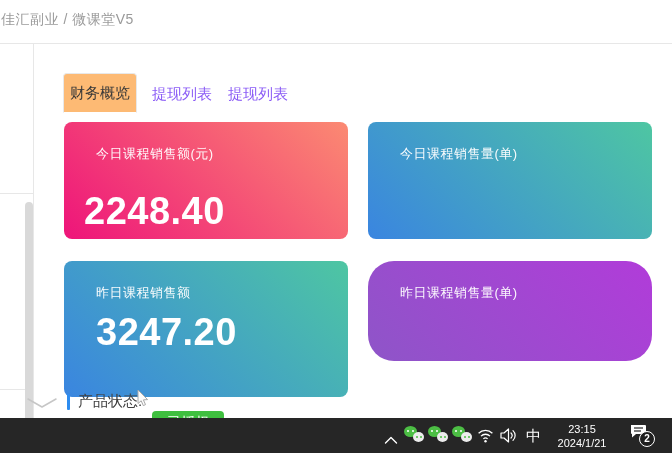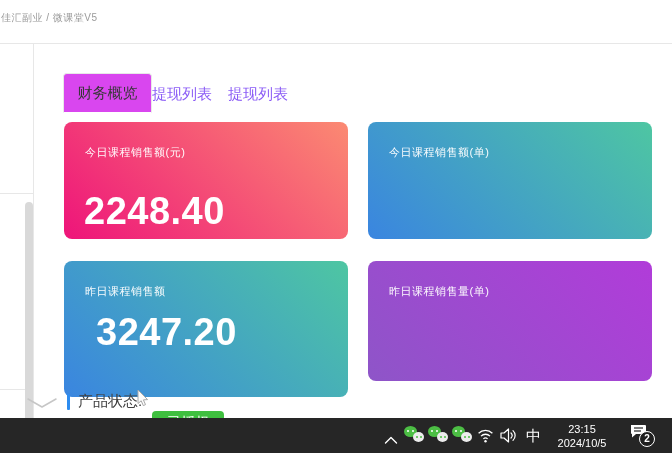--- a/index.html
+++ b/index.html
@@ -3,40 +3,40 @@
 <meta charset="utf-8">
 <style>
   html,body{margin:0;padding:0;}
   body{
     width:672px;height:453px;position:relative;overflow:hidden;
     background:#ffffff;font-family:"Liberation Sans","DejaVu Sans",sans-serif;
     -webkit-font-smoothing:antialiased;
   }
   
   .breadcrumb-bar{position:absolute;left:0;top:0;width:672px;height:43px;background:#fff;border-bottom:1px solid #e7e7e7;}
-  .breadcrumb{position:absolute;left:1px;top:11px;font-size:10px;color:#9a9a9a;letter-spacing:.5px;white-space:nowrap;}
+  .breadcrumb{position:absolute;left:1px;top:11px;font-size:14px;color:#9a9a9a;letter-spacing:.5px;white-space:nowrap;}
   
   .v-divider{position:absolute;left:33px;top:44px;width:1px;height:374px;background:#e7e7e7;}
   .h-line-1{position:absolute;left:0;top:193px;width:33px;height:1px;background:#e7e7e7;}
   .left-scrollbar{position:absolute;left:25px;top:202px;width:8px;height:216px;background:#d9d9d9;border-radius:4px 4px 0 0;}
   .h-line-2{position:absolute;left:0;top:389px;width:25px;height:1px;background:#e7e7e7;}
   .left-chevron{position:absolute;left:26px;top:396px;width:32px;height:14px;}
   
   .tab-active{
-    position:absolute;left:63px;top:73px;width:89px;height:40px;box-sizing:border-box;
-    background:#d946ef;border:1px solid #e8e8e8;border-bottom:1px solid #fff;border-radius:4px 4px 0 0;
+    position:absolute;left:63px;top:73px;width:74px;height:40px;box-sizing:border-box;
+    background:#fdba74;border:1px solid #e8e8e8;border-bottom:1px solid #fff;border-radius:4px 4px 0 0;
     font-size:15px;color:#383838;text-align:center;line-height:38px;cursor:pointer;white-space:nowrap;
   }
   .tab-inactive{position:absolute;top:85px;font-size:15px;color:#8b5cf6;cursor:pointer;white-space:nowrap;}
   .tab-2{left:152px;} .tab-3{left:228px;}
   
   .card{position:absolute;width:284px;height:117px;border-radius:8px;color:#fff;overflow:hidden;}
   .card-1{left:64px;top:122px;} .card-2{left:368px;top:122px;}
-  .card-3{left:64px;top:261px;height:136px;} .card-4{left:368px;top:261px;height:120px;}
-  .card-label{position:absolute;left:21px;top:23px;font-size:11px;opacity:.96;letter-spacing:.5px;white-space:nowrap;}
+  .card-3{left:64px;top:261px;height:136px;} .card-4{left:368px;top:261px;height:100px;border-radius:26px;}
+  .card-label{position:absolute;left:32px;top:23px;font-size:13px;opacity:.96;letter-spacing:.5px;white-space:nowrap;}
   .card-value{position:absolute;left:20px;top:68px;font-size:38px;font-weight:600;letter-spacing:.5px;white-space:nowrap;}
   .card-3 .card-value,.card-4 .card-value{top:50px;margin-left:12px;}
   
   .status-bar{position:absolute;left:67px;top:394px;width:3px;height:16px;border-radius:1px;background:#2d8cf0;}
   .status-label{position:absolute;left:78px;top:392px;font-size:15px;color:#404040;white-space:nowrap;}
   .status-badge{
     position:absolute;left:152px;top:389px;height:22px;line-height:22px;padding:0 15px;
     border-radius:4px;background:#3fbf3f;color:#fff;font-size:14px;white-space:nowrap;margin-top:22px;
   }
   .mouse-cursor{position:absolute;left:137px;top:390px;width:12px;height:18px;}
@@ -82,21 +82,21 @@
 
 <div class="tab-active">财务概览</div>
 <span class="tab-inactive tab-2">提现列表</span>
 <span class="tab-inactive tab-3">提现列表</span>
 
 <div class="card card-1" style="background: linear-gradient(45deg, rgb(238, 20, 122), rgb(251, 138, 114));">
   <div class="card-label">今日课程销售额(元)</div>
   <div class="card-value">2248.40</div>
 </div>
 <div class="card card-2" style="background: linear-gradient(45deg, rgb(58, 133, 224), rgb(78, 198, 162));">
-  <div class="card-label">今日课程销售额(单)</div>
+  <div class="card-label">今日课程销售量(单)</div>
 </div>
 <div class="card card-3" style="background: linear-gradient(45deg, rgb(58, 133, 224), rgb(78, 198, 162));">
   <div class="card-label">昨日课程销售额</div>
   <div class="card-value">3247.20</div>
 </div>
 <div class="card card-4" style="background: linear-gradient(45deg, rgb(142, 85, 200), rgb(177, 60, 217));">
   <div class="card-label">昨日课程销售量(单)</div>
 </div>
 
 <span class="status-bar" style="background: rgb(45, 140, 240);"></span>
@@ -142,21 +142,21 @@
       <polygon points="1,5 4,5 8.5,1 8.5,14 4,10 1,10" fill="none" stroke="#fff" stroke-width="1.2" stroke-linejoin="round"></polygon>
       <path d="M11,5 A3.6,3.6 0 0 1 11,10" fill="none" stroke="#fff" stroke-width="1.2" stroke-linecap="round"></path>
       <path d="M13,2.6 A6.7,6.7 0 0 1 13,12.4" fill="none" stroke="#fff" stroke-width="1.2" stroke-linecap="round"></path>
     </svg>
   </div>
 
   <span class="tray-ime">中</span>
 
   <div class="tray-clock">
     <div>23:15</div>
-    <div>2024/10/5</div>
+    <div>2024/1/21</div>
   </div>
 
   <div class="action-center">
     <svg width="20" height="16" viewBox="0 0 20 16">
       <path d="M2,1 L16,1 Q17,1 17,2 L17,9 Q17,10 16,10 L7,10 L3,13.5 L3,10 Q2,10 2,9 Z" fill="#fff"></path>
       <line x1="5" y1="4" x2="14" y2="4" stroke="#262626" stroke-width="1.2"></line>
       <line x1="5" y1="7" x2="12" y2="7" stroke="#262626" stroke-width="1.2"></line>
     </svg>
   </div>
   <div class="notif-badge">2</div>

